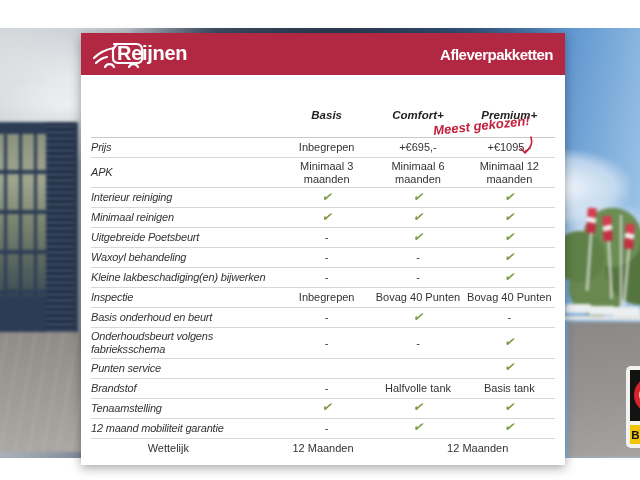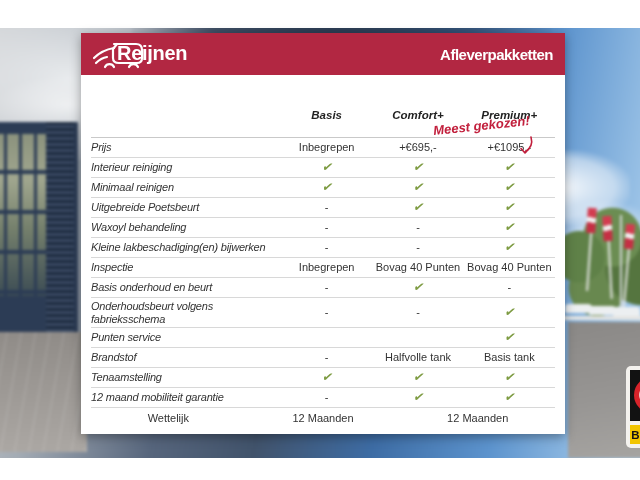--- a/index.html
+++ b/index.html
@@ -148,20 +148,26 @@
     </div>
 
     <div id="rows">
         <div class="row">
           <div class="lbl">Prijs</div>
           <div class="cell">Inbegrepen</div>
           <div class="cell">+€695,-</div>
           <div class="cell">+€1095,-</div>
         </div>
         <div class="row">
+          <div class="lbl">APK</div>
+          <div class="cell">Minimaal 3 maanden</div>
+          <div class="cell">Minimaal 6 maanden</div>
+          <div class="cell">Minimaal 12 maanden</div>
+        </div>
+        <div class="row">
           <div class="lbl">Interieur reiniging</div>
           <div class="cell check">✔</div>
           <div class="cell check">✔</div>
           <div class="cell check">✔</div>
         </div>
         <div class="row">
           <div class="lbl">Minimaal reinigen</div>
           <div class="cell check">✔</div>
           <div class="cell check">✔</div>
           <div class="cell check">✔</div>

